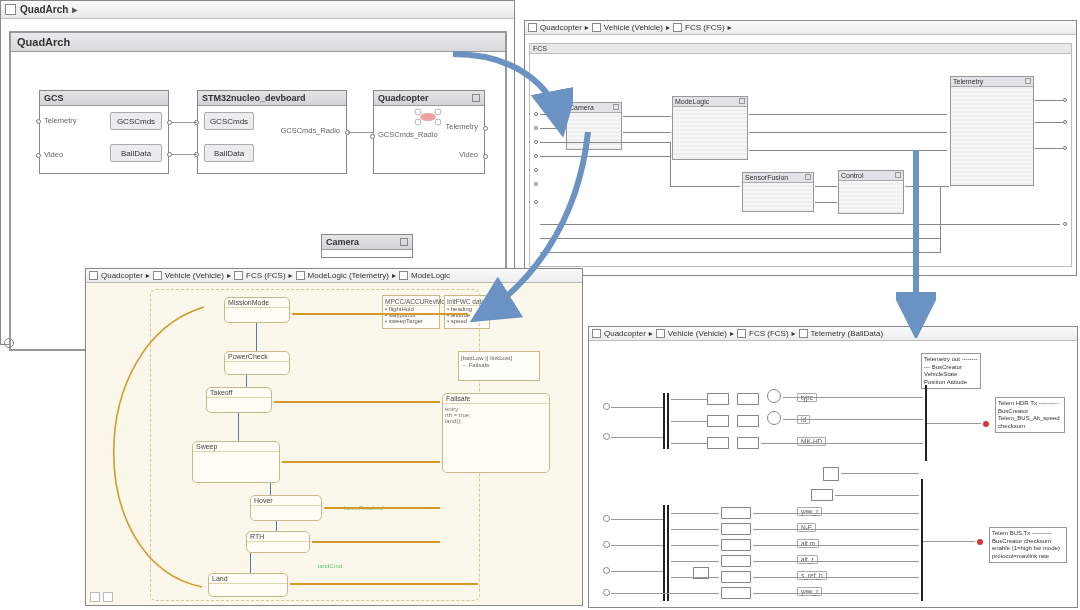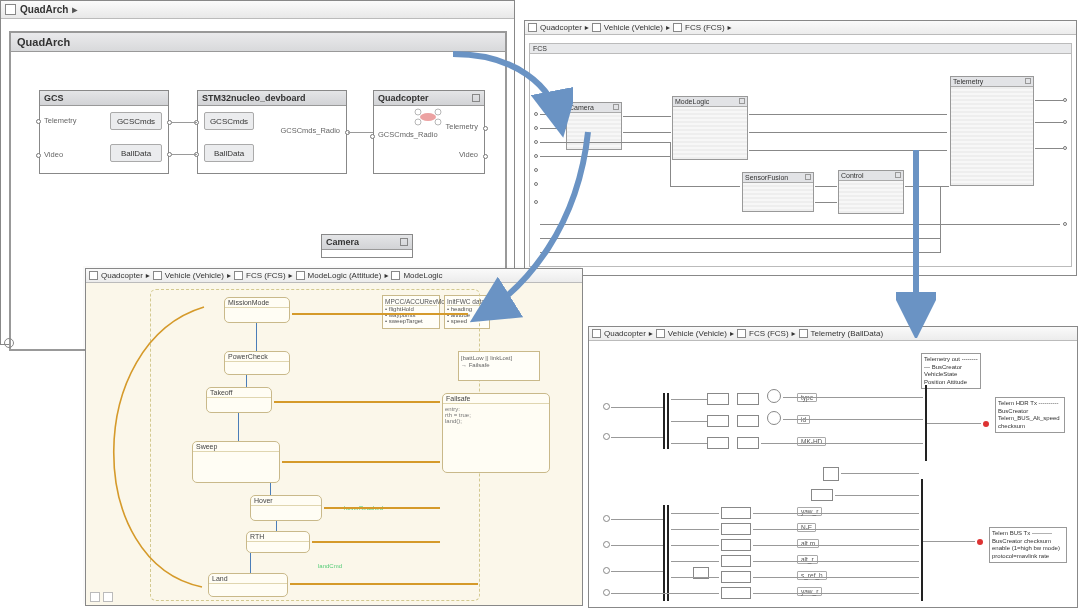--- a/index.html
+++ b/index.html
@@ -350,21 +350,21 @@
     <span class="ic"></span>
     <span>Quadcopter</span>
       <span>▸</span>
     <span class="ic"></span>
     <span>Vehicle (Vehicle)</span>
       <span>▸</span>
     <span class="ic"></span>
     <span>FCS (FCS)</span>
       <span>▸</span>
     <span class="ic"></span>
-    <span>ModeLogic (Attitude)</span>
+    <span>ModeLogic (Telemetry)</span>
       <span>▸</span>
     <span class="ic"></span>
     <span>ModeLogic</span>
   </div>
   <div class="bl-canvas">
 
     <div class="note" style="left:296px; top:12px; width:58px; height:34px;">
       <div style="border-bottom:1px solid #ddd8bf;">MPCC/ACCURevMode</div>
       <div style="font-size:6px;">• flightHold<br>• waypoints<br>• sweepTarget</div>
     </div>

